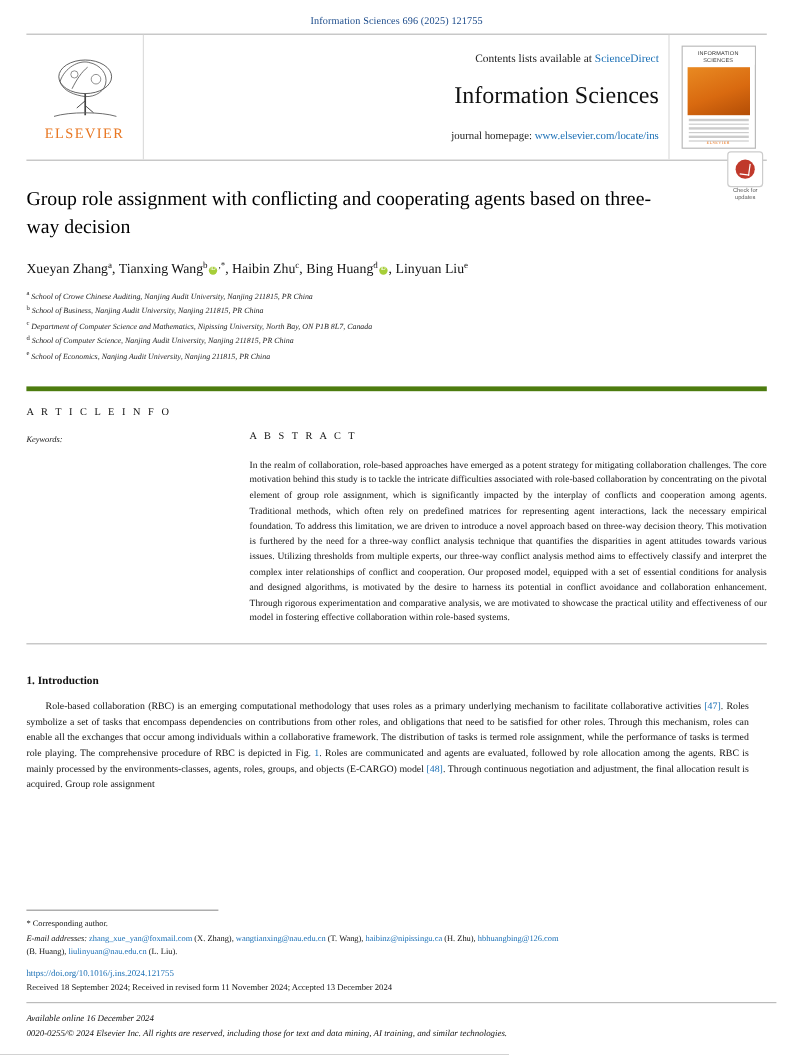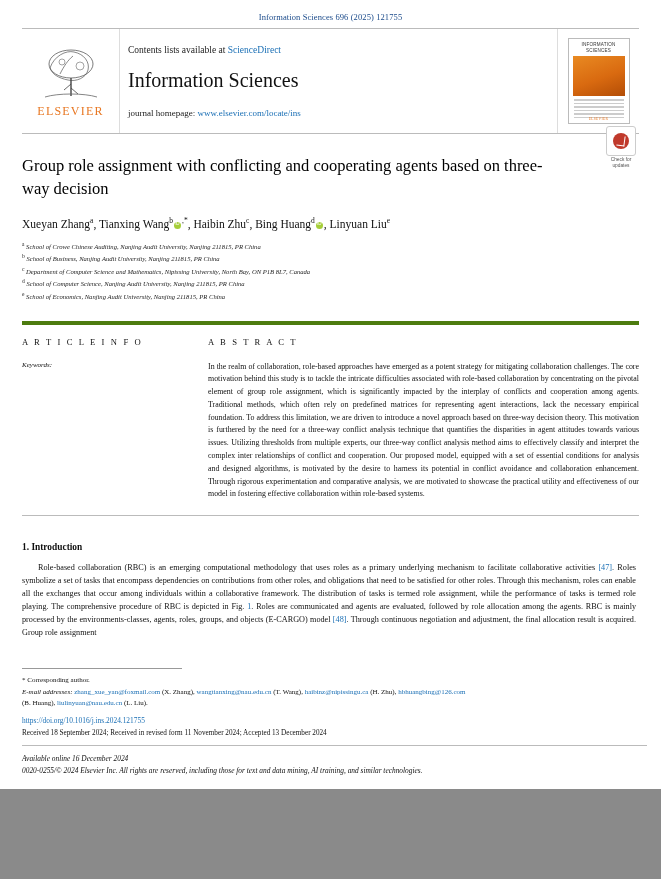--- a/index.html
+++ b/index.html
@@ -2,21 +2,21 @@
 <html><head>
 <meta charset="utf-8">
 <style>
   html, body {
     margin: 0;
     padding: 0;
     background: #8a8a8a;
   }
   .page {
     width: 661px;
-    height: 789px;
+    height: 879px;
     background: #ffffff;
     position: relative;
     margin: 0 auto;
     font-family: "Liberation Serif", serif;
     color: #000;
     overflow: hidden;
     box-sizing: border-box;
   }
 
   
@@ -56,21 +56,21 @@
     font-family: "Liberation Serif", serif;
     font-size: 12px;
     letter-spacing: 1.2px;
     color: #e87722;
     margin-top: 2px;
   }
   .mast-center {
     flex: 1;
     display: flex;
     flex-direction: column;
-    align-items: flex-start;
+    align-items: flex-end;
     justify-content: center;
     padding: 4px 8px;
     box-sizing: border-box;
   }
   .mast-center .contents {
     font-size: 9.5px;
     color: #222;
   }
   .mast-center .contents a { color: #1a6fb5; text-decoration: none; }
   .mast-center .jtitle {
@@ -231,21 +231,21 @@
     border-bottom: 1px solid #bbb;
     display: flex;
     padding: 12px 0 14px 0;
     box-sizing: border-box;
   }
   .col-info {
     width: 186px;
     padding-right: 14px;
     box-sizing: border-box;
   }
-  .col-abs { flex: 1; }
+  .col-abs { flex: 1; margin-top: 20px; }
   .sec-head {
     font-size: 8.6px;
     letter-spacing: 2.1px;
     font-family: "Liberation Serif", serif;
     color: #111;
     margin-bottom: 14px;
   }
   .kw-title {
     font-size: 7px;
     font-style: italic;
@@ -273,21 +273,21 @@
     font-size: 9.4px;
     font-weight: bold;
     margin: 0 0 10px 0;
     color: #111;
     font-family: "Liberation Serif", serif;
   }
   p.para {
     font-size: 8.2px;
     line-height: 1.58;
     text-align: justify;
-    margin: 0 3px 6px 0;
+    margin: 0 15px 6px 0;
     text-indent: 16px;
     color: #111;
   }
   a.ref { color: #1a6fb5; text-decoration: none; }
 
   
   .footnotes {
     position: absolute;
     left: 22px;
     right: 22px;

